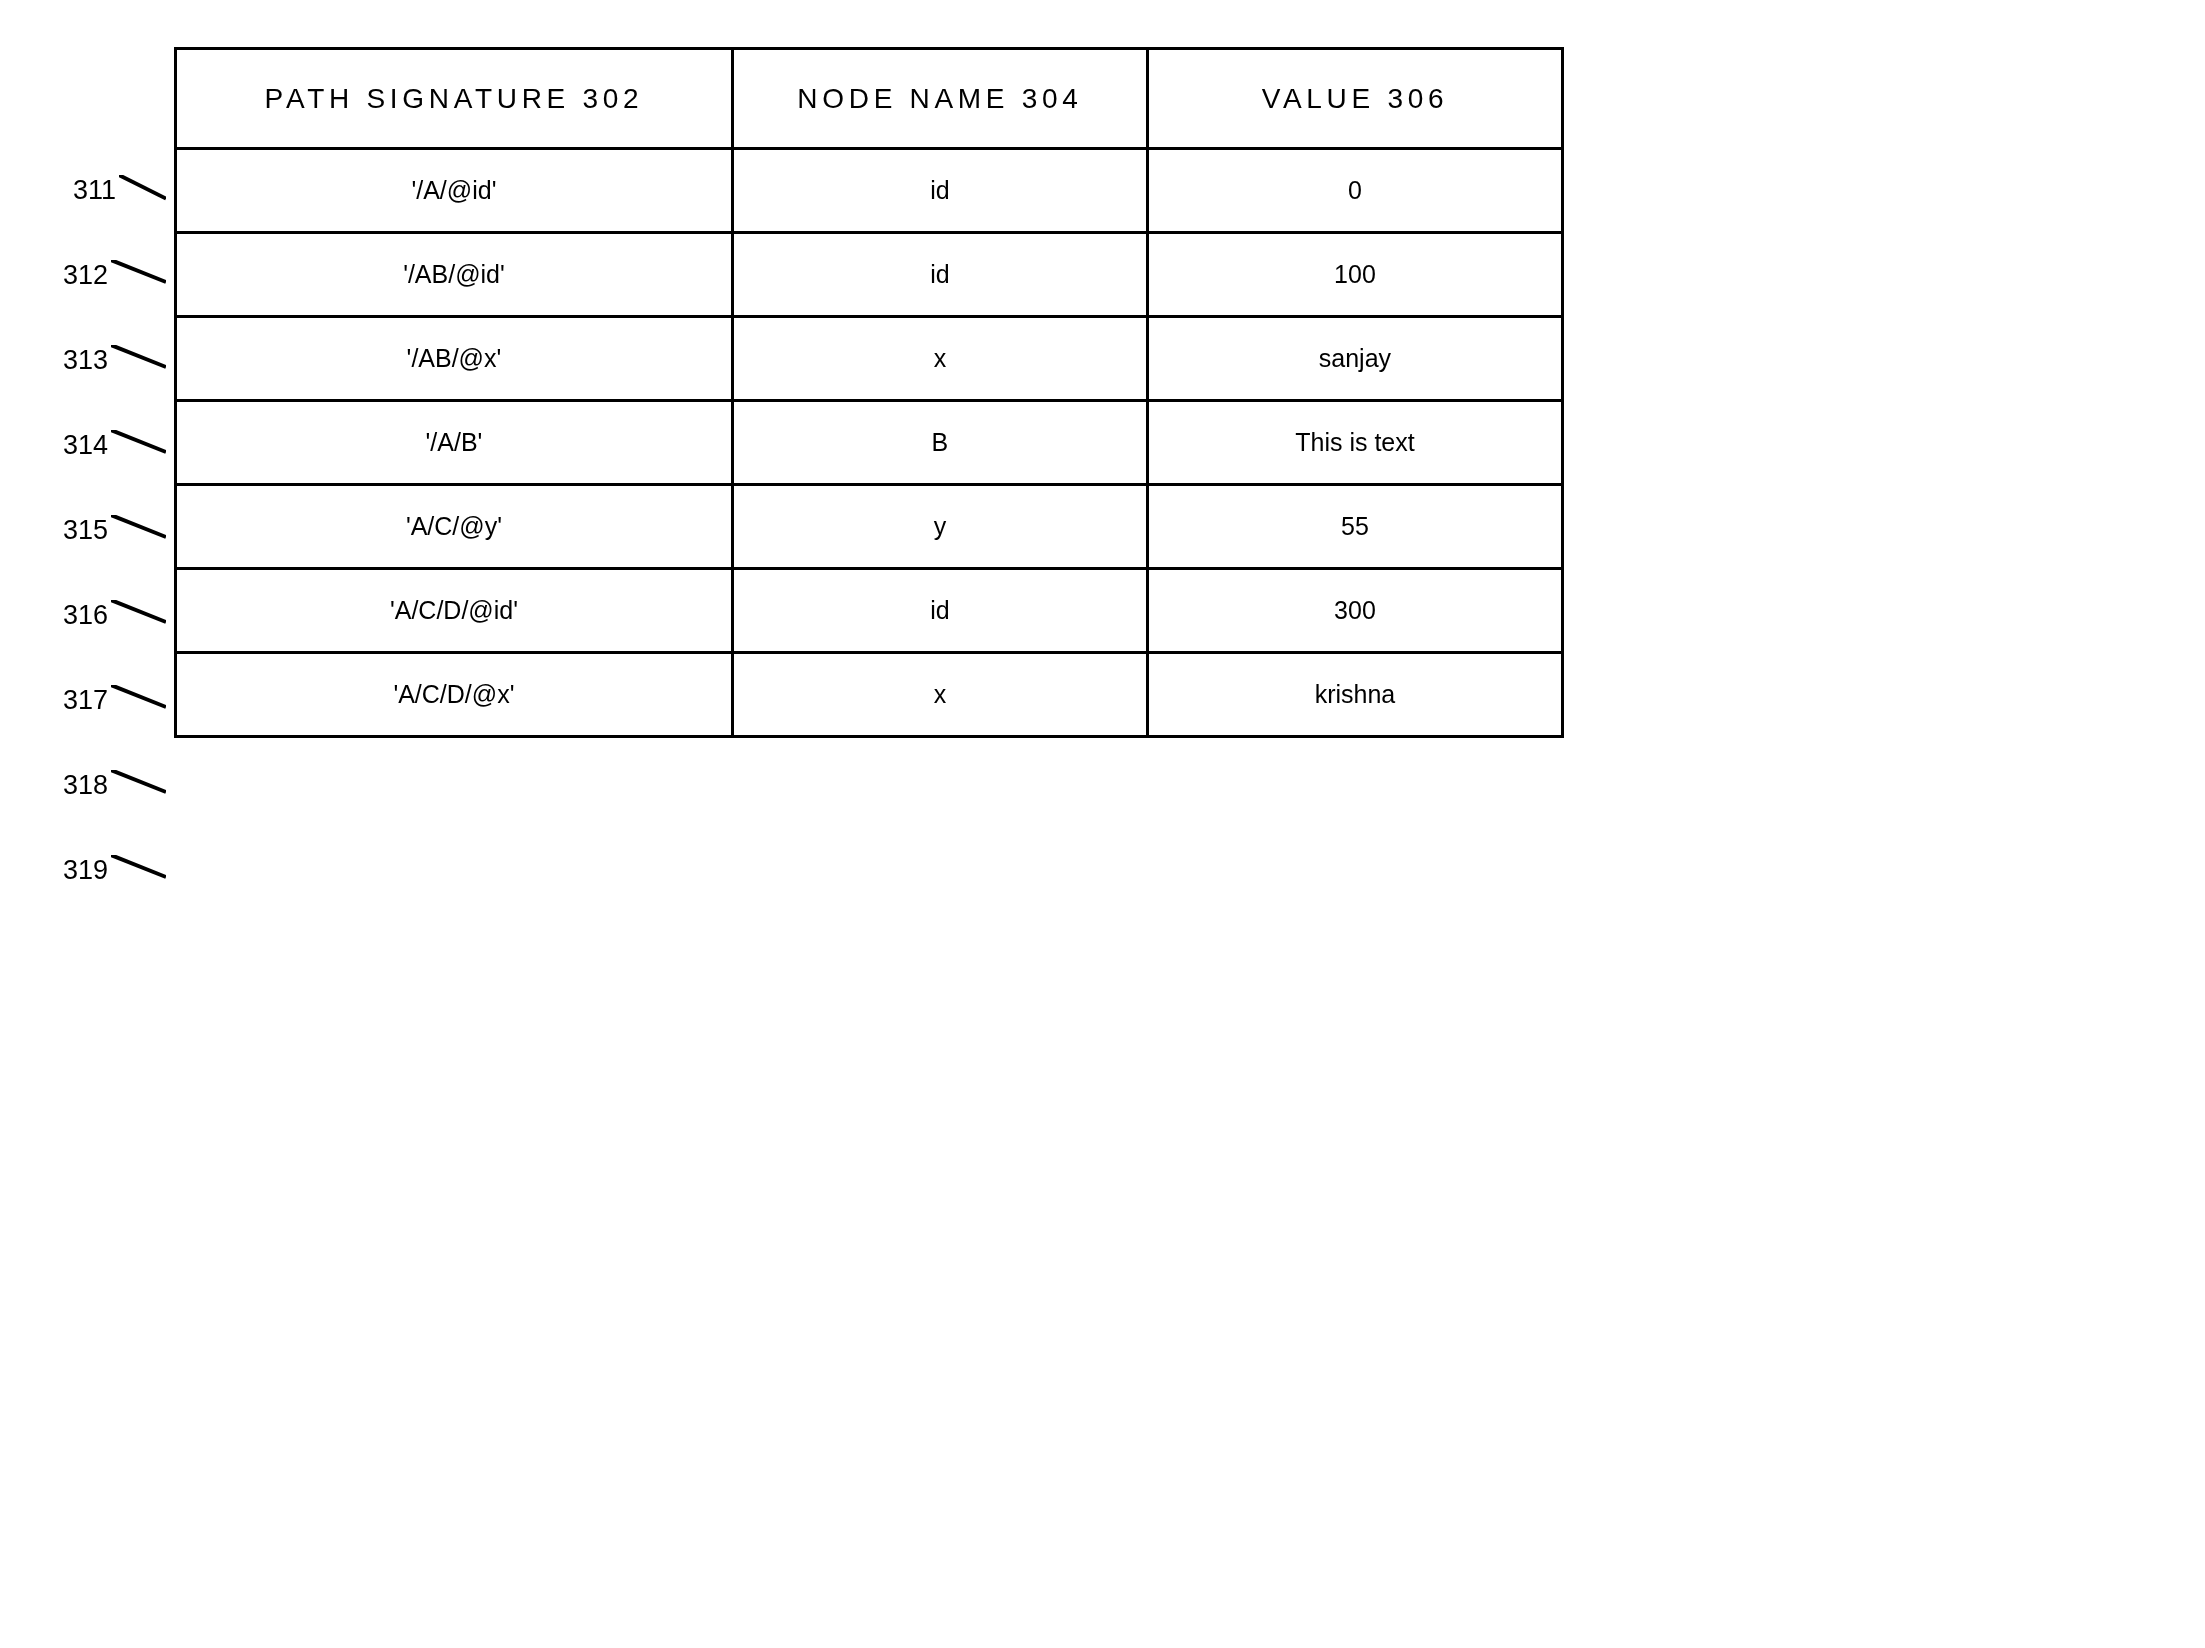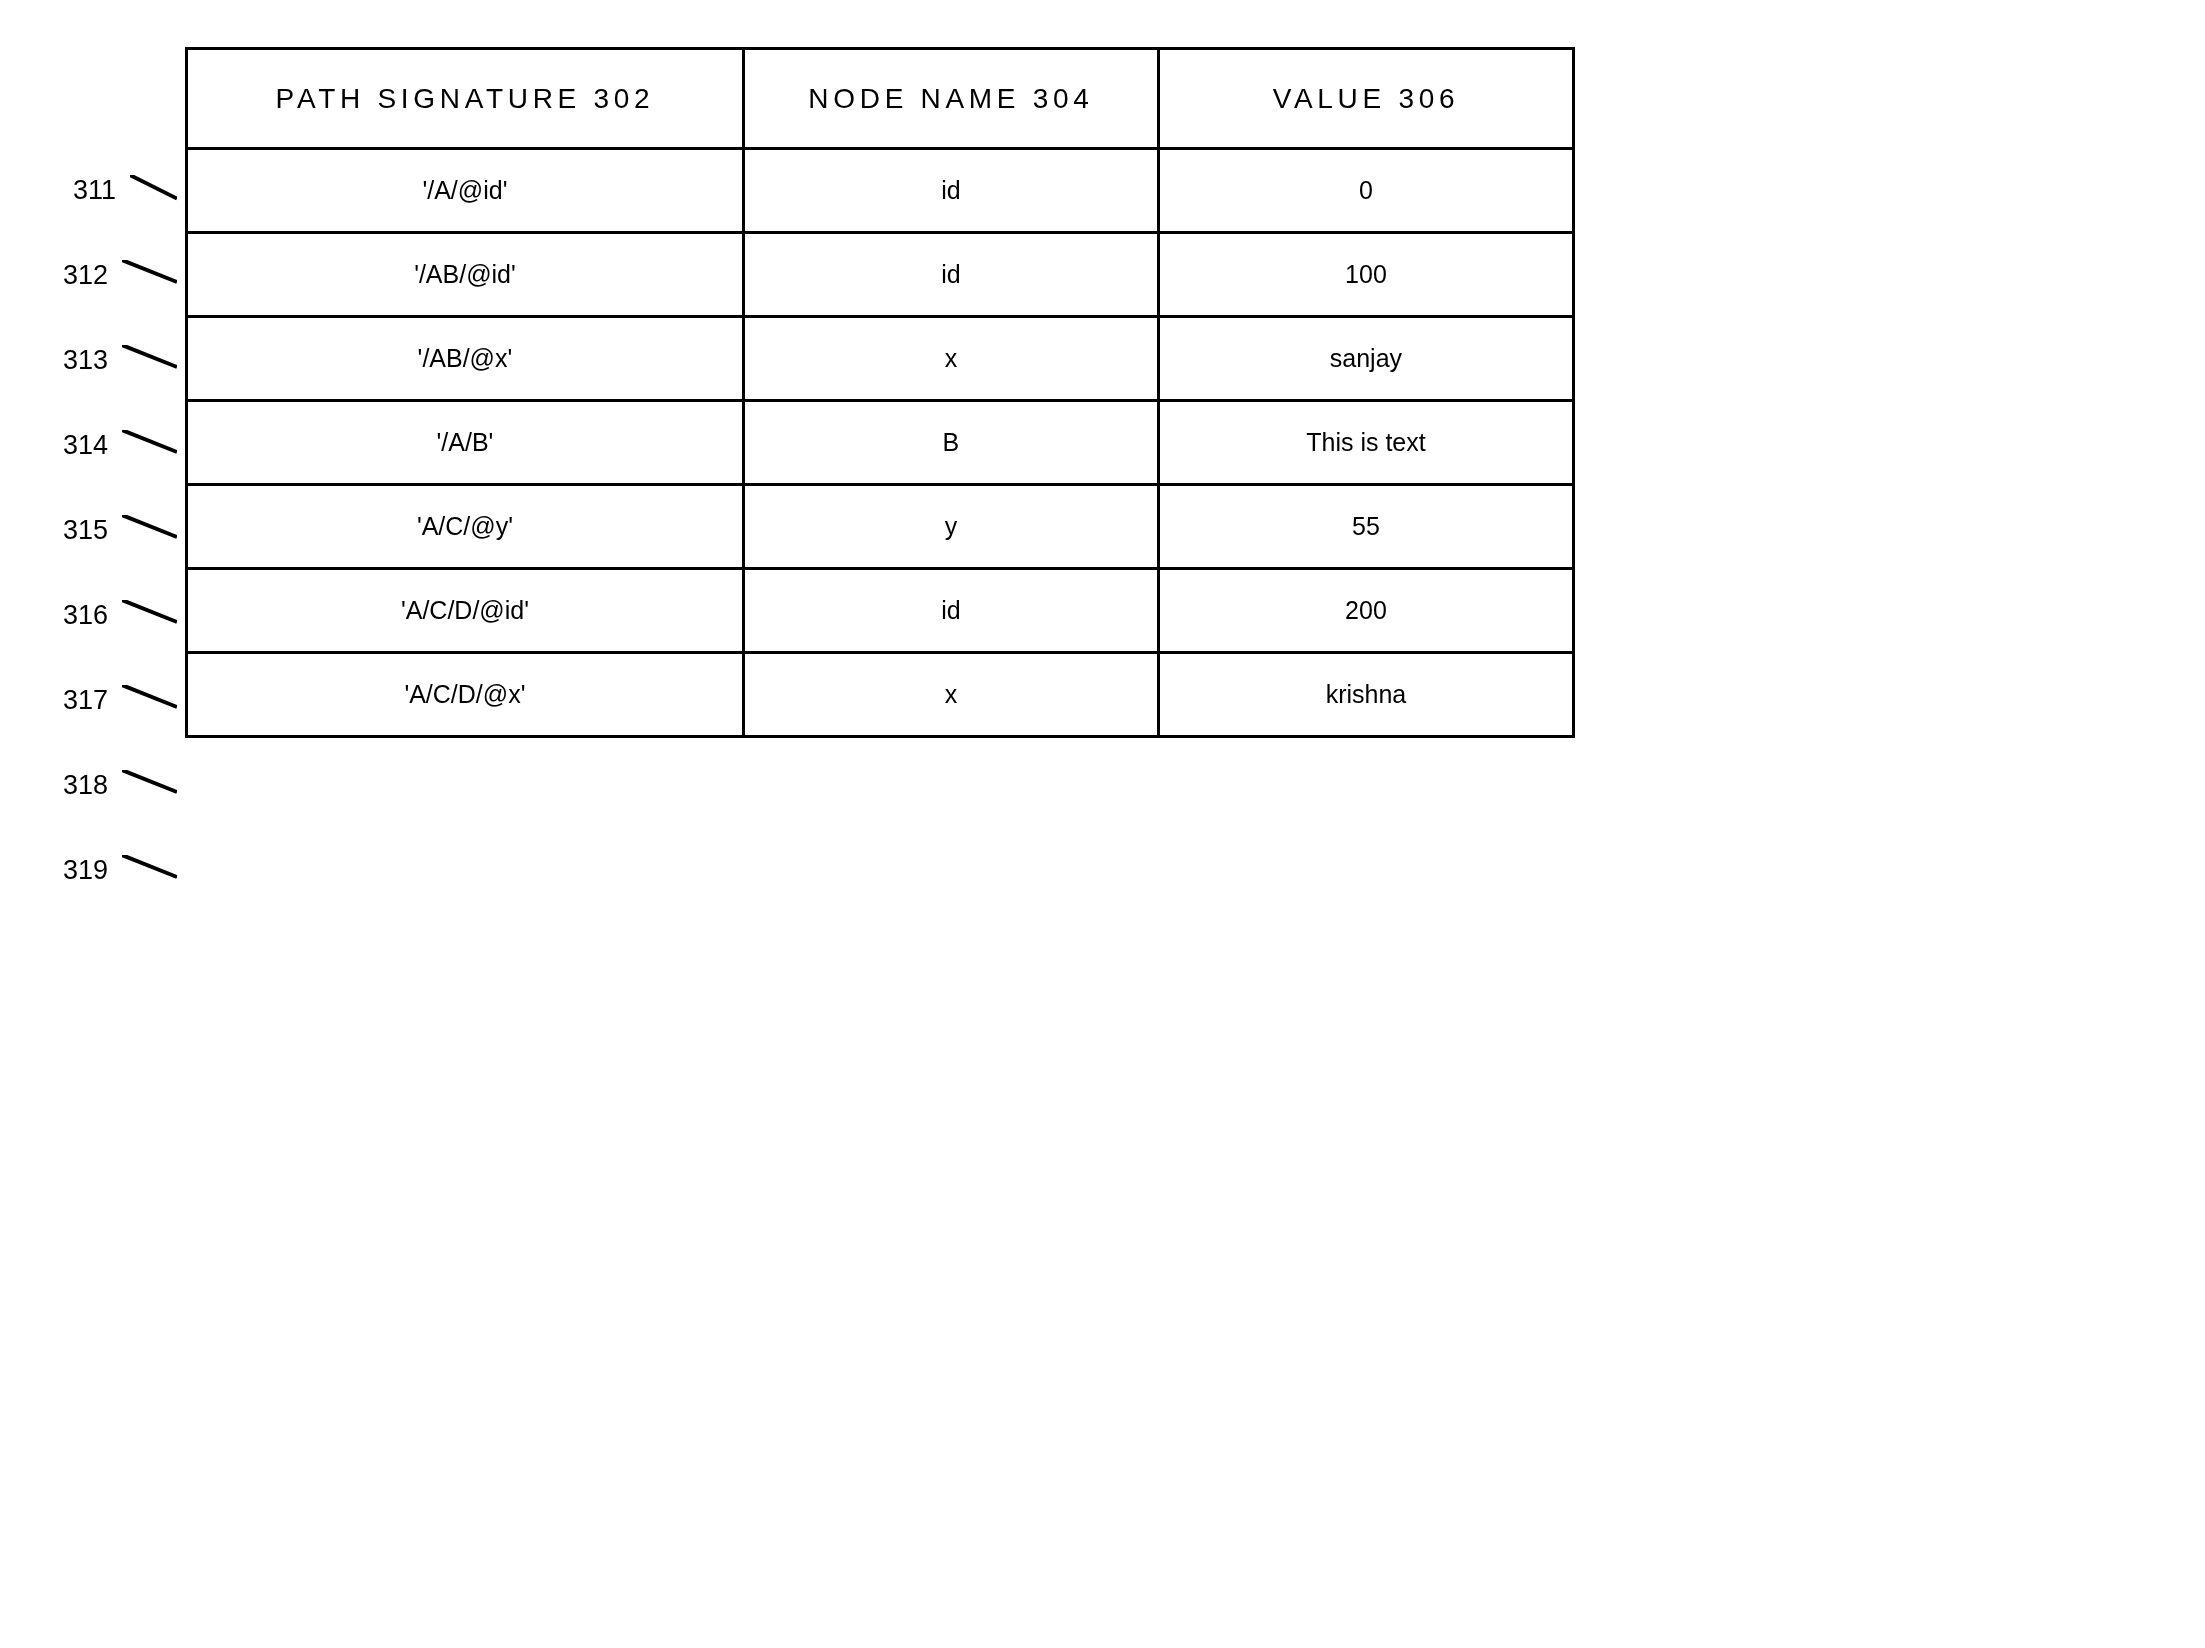--- a/index.html
+++ b/index.html
@@ -34,21 +34,21 @@
       display: flex;
       flex-direction: column;
       margin-right: 7.9px;
       padding-top: 101px;
     }
     .row-label {
       height: 85px;
       display: flex;
       align-items: center;
       justify-content: flex-end;
-      gap: 14px;
+      gap: 3px;
       font-size: 27px;
     }
     .row-label svg {
       flex: 0 0 auto;
     }
     table {
       border-collapse: collapse;
       table-layout: fixed;
     }
     th, td {
@@ -166,21 +166,21 @@
           <td>This is text</td>
         </tr>
         <tr>
           <td>'A/C/@y'</td>
           <td>y</td>
           <td>55</td>
         </tr>
         <tr>
           <td>'A/C/D/@id'</td>
           <td>id</td>
-          <td>200</td>
+          <td>300</td>
         </tr>
         <tr>
           <td>'A/C/D/@x'</td>
           <td>x</td>
           <td>krishna</td>
         </tr>
       </tbody>
     </table>
 
   </div>

